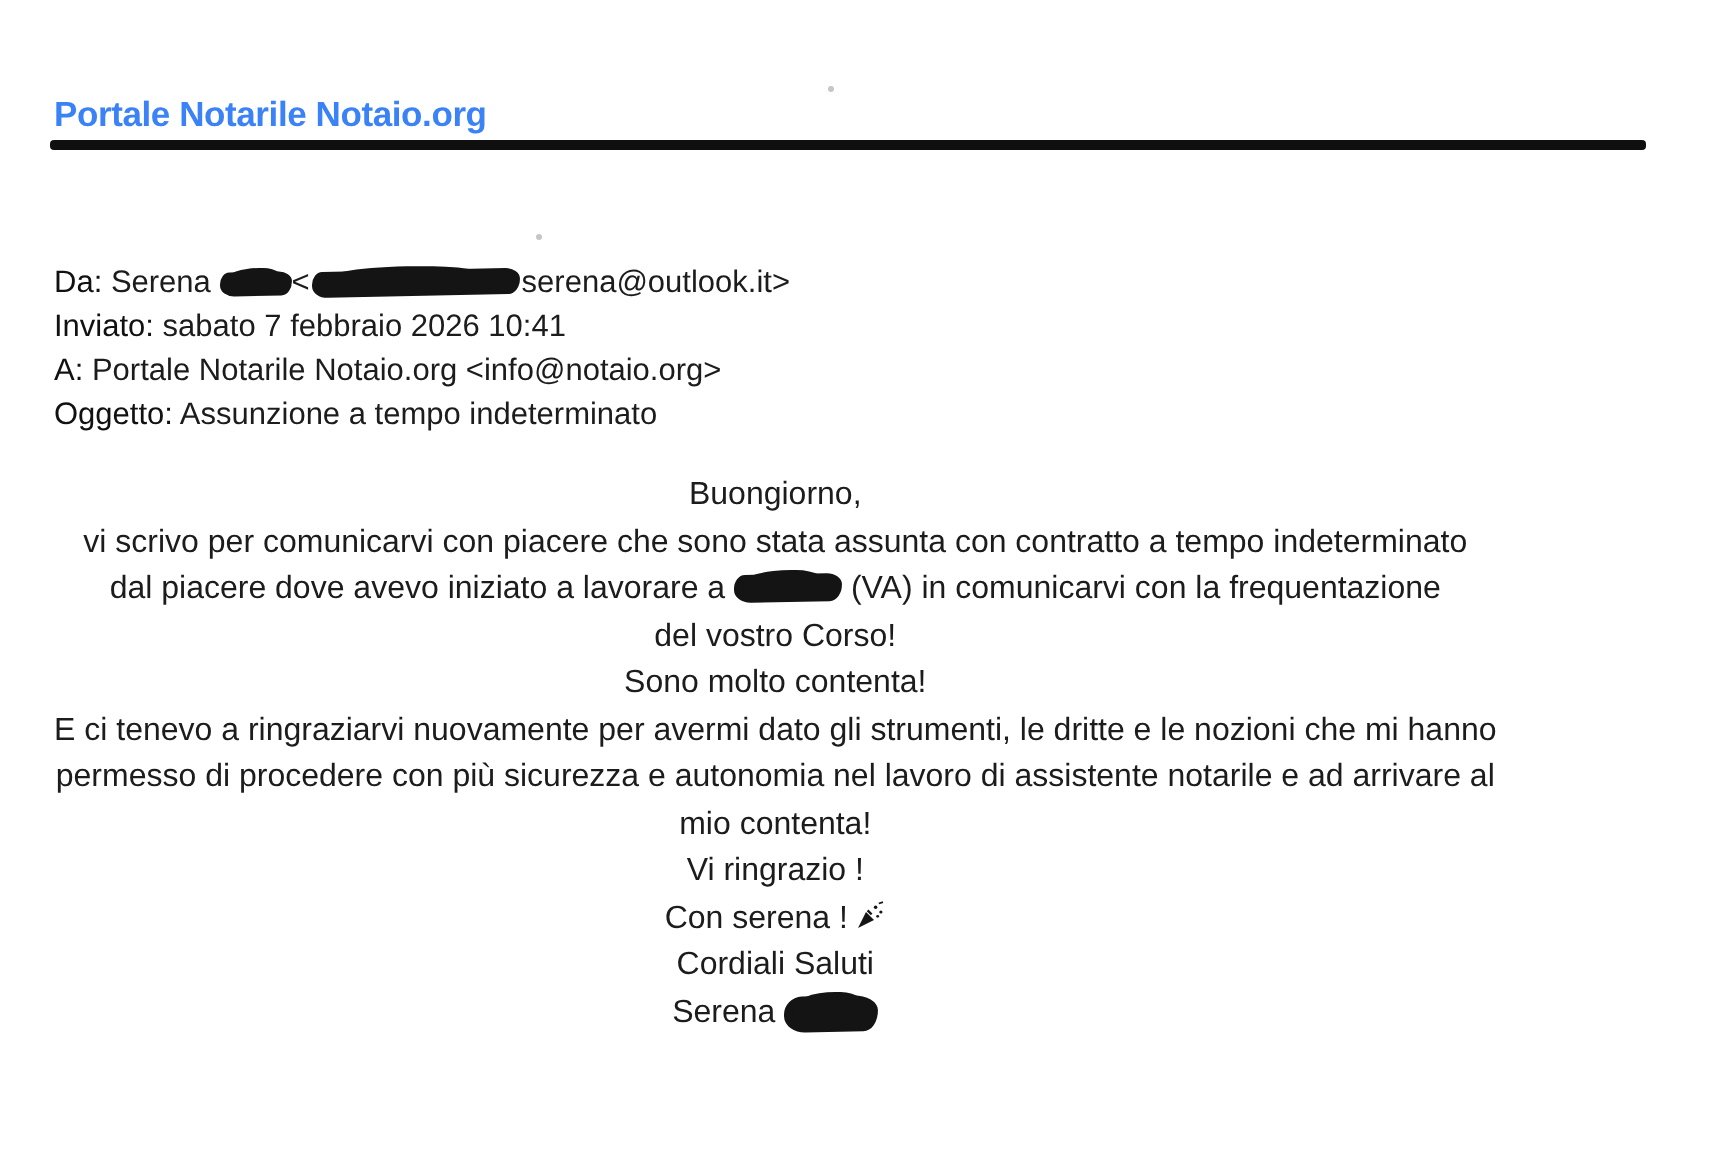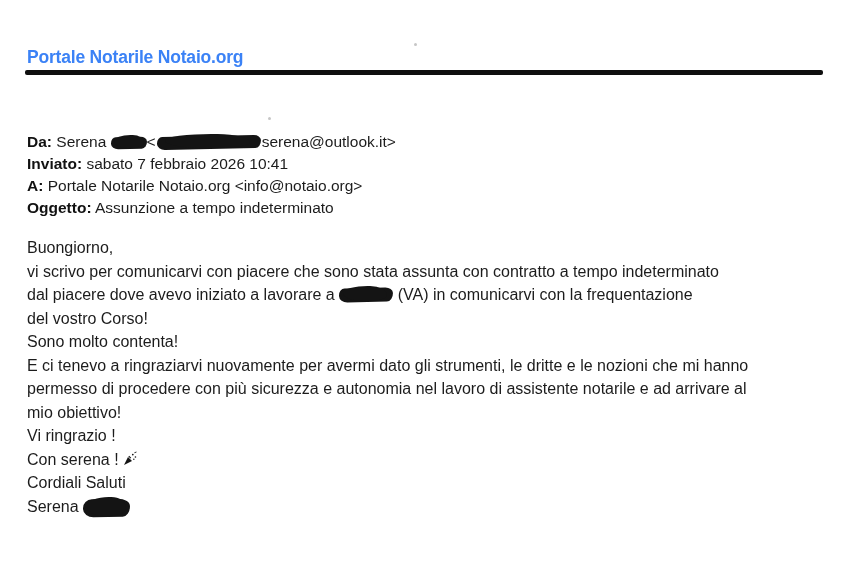--- a/index.html
+++ b/index.html
@@ -17,24 +17,24 @@
     color:#3b82f6;white-space:nowrap;
   }
   .title-rule{
     position:absolute;left:25px;top:70px;
     width:798px;height:5px;background:#0f0f0f;border-radius:2px;
   }
   .email-headers{
     position:absolute;left:27px;top:131px;
     font-size:15.5px;line-height:22px;white-space:nowrap;
   }
-  .email-headers b{font-weight:700;color:#111;}
+  .email-headers b{font-weight:400;color:#111;}
   .email-body{
     position:absolute;left:27px;top:236px;
-    font-size:16px;line-height:23.5px;white-space:nowrap;
+    font-size:16px;line-height:23.5px;white-space:nowrap;text-align:center;
   }
   .redact{
     display:inline-block;position:relative;
     background:#141414;
     border-radius:8px 11px 9px 12px / 10px 8px 12px 9px;
     vertical-align:-2px;
     transform:rotate(-1.2deg);
   }
   .redact::after{
     content:"";position:absolute;left:8%;right:10%;top:-2px;bottom:1px;
@@ -83,21 +83,21 @@
     <div>Buongiorno,</div>
     <div>vi scrivo per comunicarvi con piacere che sono stata assunta con contratto a tempo indeterminato</div>
     <div><span>dal piacere dove avevo iniziato a lavorare a</span>
       <span class="redact r-workplace"></span>
       <span>(VA) in comunicarvi con la frequentazione</span>
     </div>
     <div>del vostro Corso!</div>
     <div>Sono molto contenta!</div>
     <div>E ci tenevo a ringraziarvi nuovamente per avermi dato gli strumenti, le dritte e le nozioni che mi hanno</div>
     <div>permesso di procedere con più sicurezza e autonomia nel lavoro di assistente notarile e ad arrivare al</div>
-    <div>mio obiettivo!</div>
+    <div>mio contenta!</div>
     <div>Vi ringrazio !</div>
     <div><span>Con serena !</span><span class="celebration"><svg width="16" height="16" viewBox="0 0 20 20" xmlns="http://www.w3.org/2000/svg">
         <path d="M2.5 17.5 L7.5 7.5 L12.5 12.5 Z" fill="#151515"></path>
         <path d="M8.5 6.5 l2.5 2.5" stroke="#151515" stroke-width="1.4" fill="none"></path>
         <circle cx="13.5" cy="4.5" r="1.1" fill="#151515"></circle>
         <circle cx="16.8" cy="7.5" r="1.0" fill="#151515"></circle>
         <circle cx="14.8" cy="10.2" r="0.9" fill="#151515"></circle>
         <path d="M15.5 2.2 l2.6 -0.9" stroke="#151515" stroke-width="1.1" fill="none"></path>
       </svg></span>
     </div>

